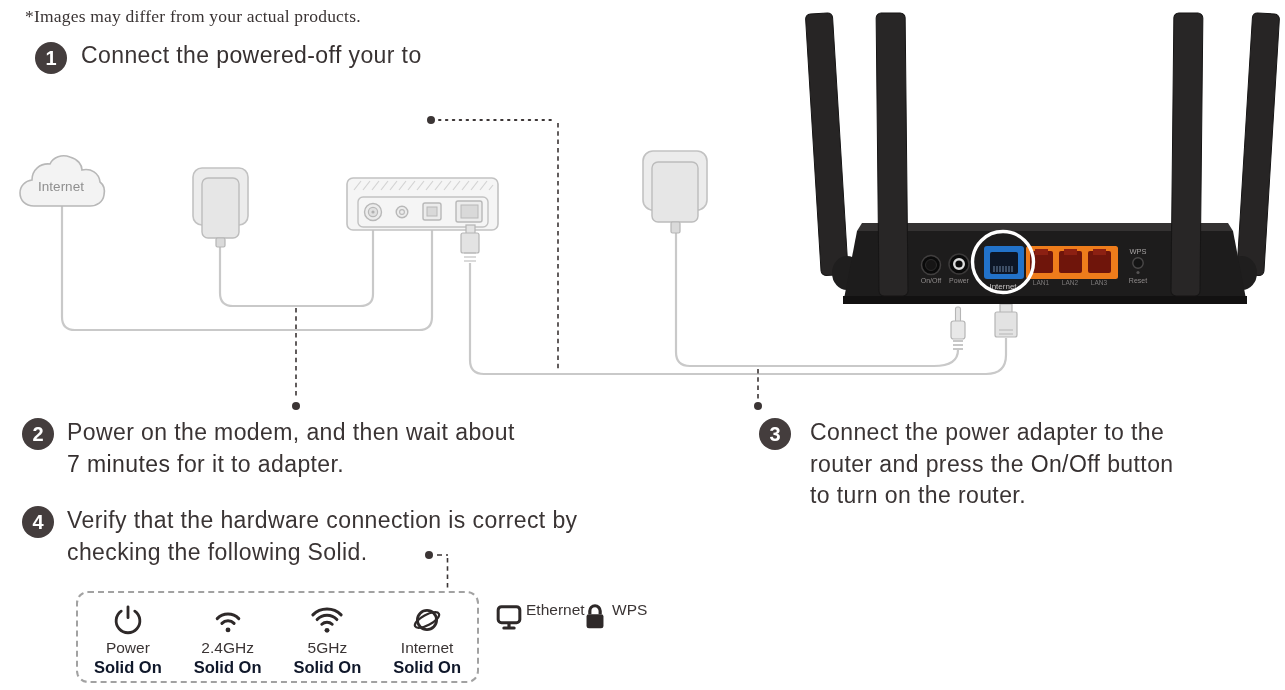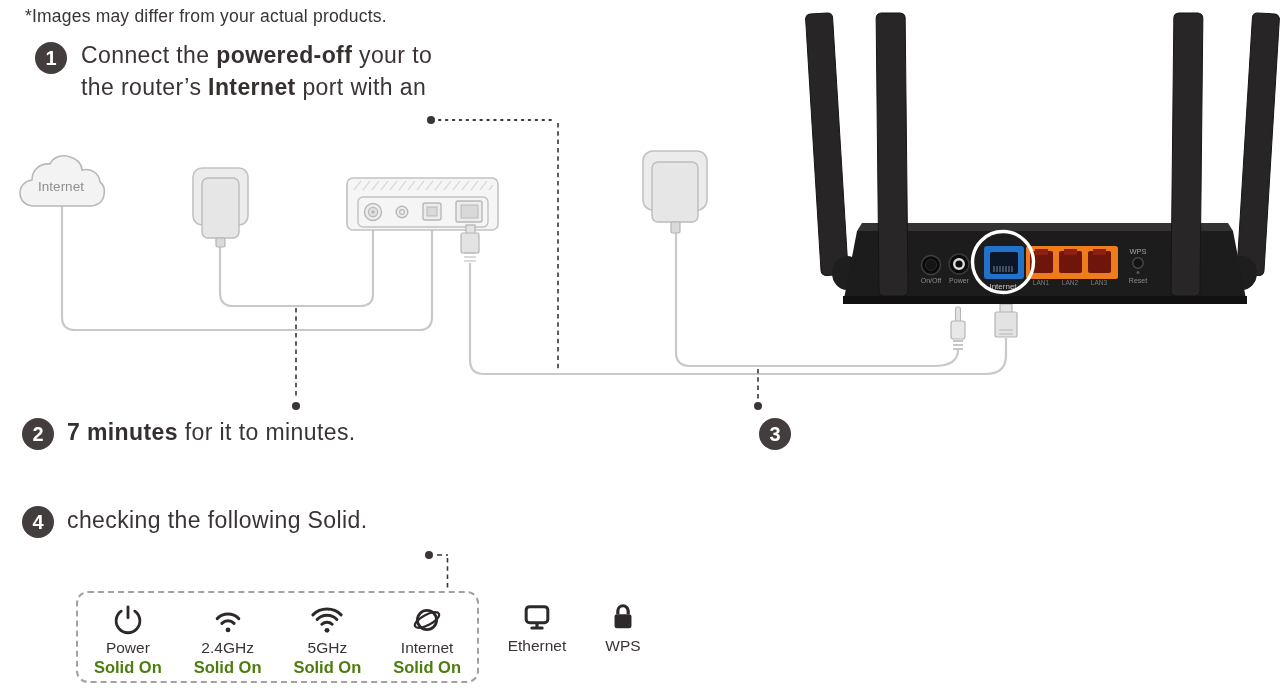--- a/index.html
+++ b/index.html
@@ -1,30 +1,30 @@
 <!DOCTYPE html>
 <html><head>
 <meta charset="utf-8">
 <style>
   html,body{margin:0;padding:0;background:#fff;}
   .canvas{position:relative;width:1285px;height:690px;background:#ffffff;overflow:hidden;
           font-family:"Liberation Sans",sans-serif;color:#3a3434;}
   .art{position:absolute;left:0;top:0;}
-  .note{position:absolute;left:25px;top:6px;font-size:17.5px;letter-spacing:.2px;color:#3a3434;}
+  .note{position:absolute;left:25px;top:6px;font-size:17.5px;letter-spacing:.2px;color:#3a3434;font-family:Liberation Serif, serif;}
   .badge{position:absolute;width:32px;height:32px;border-radius:50%;background:#443d3d;color:#fff;
          display:flex;align-items:center;justify-content:center;font-size:20px;font-weight:bold;}
   .step-text{position:absolute;font-size:23px;line-height:31.5px;letter-spacing:.4px;color:#3a3434;}
-  .step-text b{font-weight:bold;color:#352f2f;}
+  .step-text b{font-weight:normal;color:#352f2f;}
   .led-box{position:absolute;left:76px;top:591px;width:403px;height:92px;border:2px dashed #a2a2a2;
            border-radius:12px;box-sizing:border-box;display:flex;}
   .led-item{flex:1;display:flex;flex-direction:column;align-items:center;padding-top:7px;}
-  .mini-item{position:absolute;top:591px;width:90px;display:flex;flex-direction:column;align-items:center;padding-top:7px;}
+  .mini-item{position:absolute;top:591px;width:90px;display:flex;flex-direction:row;padding-top:7px;}
   .icon-slot{height:36px;display:flex;align-items:flex-end;justify-content:center;}
   .led-name{font-size:15.5px;margin-top:3px;color:#3a3434;}
-  .led-status{font-size:16.5px;font-weight:bold;margin-top:1px;color:#4d7c0f;}
+  .led-status{font-size:16.5px;font-weight:bold;margin-top:1px;color:#0f172a;}
 </style>
 </head>
 <body>
 
 <div class="canvas">
 
   <svg class="art" width="1285" height="690" viewBox="0 0 1285 690">
 
     <g stroke="#c9c9c9" stroke-width="2.2" fill="none">
       <path d="M 220 247 L 220 293 Q 220 306 233 306 L 360 306 Q 373 306 373 294 L 373 220"></path>
@@ -155,38 +155,44 @@
     </g>
   </svg>
 
   <div class="note">*Images may differ from your actual products.</div>
 
   <div class="badge" style="left:35px;top:42px">
       <span>1</span>
     </div>
   <div class="step-text" style="left:81px;top:40px;width:470px">
     <div><span>Connect the </span><b>powered-off</b><span> your to</span></div>
-    <div><span>the router’s </span><b>Internet</b><span> port with an</span></div>
   </div>
 
   <div class="badge" style="left:22px;top:418px">
       <span>2</span>
     </div>
   <div class="step-text" style="left:67px;top:417px;width:560px">
-    <div><span></span><b>7 minutes</b><span> for it to minutes.</span></div>
+    <div><span>Power on the modem, and then wait about</span><b></b><span></span></div>
+    <div><span></span><b>7 minutes</b><span> for it to adapter.</span></div>
   </div>
 
   <div class="badge" style="left:759px;top:418px">
       <span>3</span>
     </div>
+  <div class="step-text" style="left:810px;top:417px;width:460px">
+    <div><span>Connect the power adapter to the</span><b></b><span></span></div>
+    <div><span>router and press the </span><b>On/Off</b><span> button</span></div>
+    <div><span>to turn on the router.</span><b></b><span></span></div>
+  </div>
 
   <div class="badge" style="left:22px;top:506px">
       <span>4</span>
     </div>
   <div class="step-text" style="left:67px;top:505px;width:620px">
+    <div><span>Verify that the hardware connection is correct by</span><b></b><span></span></div>
     <div><span>checking the following Solid.</span><b></b><span></span></div>
   </div>
 
   <div class="led-box">
     <div class="led-item">
       <span class="icon-slot">
         <svg width="34" height="32" viewBox="-17 -18 34 34">
             <path d="M -7.2 -10.4 A 12.6 12.6 0 1 0 7.2 -10.4" fill="none" stroke="#2e2929" stroke-width="3" stroke-linecap="round"></path>
             <line x1="0" y1="-15" x2="0" y2="-3.5" stroke="#2e2929" stroke-width="3" stroke-linecap="round"></line>
           </svg>

